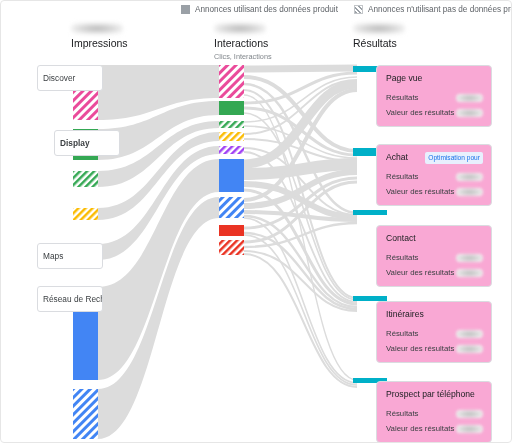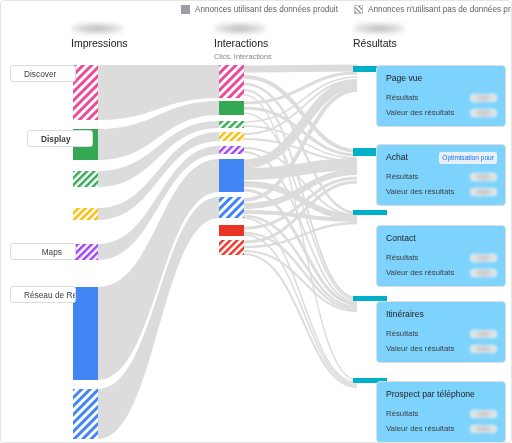--- a/index.html
+++ b/index.html
@@ -64,39 +64,40 @@
   #head-impressions { left: 70px; top: 22px; }
   #head-interactions { left: 213px; top: 22px; }
   #head-resultats { left: 352px; top: 22px; }
 
   
   #sankey { position: absolute; left: 0; top: 0; width: 512px; height: 443px; }
 
   
   .chip {
     position: absolute;
-    height: 17px;
+    height: 26px;
     background: #ffffff;
     border: 1px solid #dadce0;
     border-radius: 3px;
     display: flex;
     align-items: center;
-    padding: 0 13px;
+    padding: 0 5px;
     font-size: 8.3px;
     color: #3c4043;
     white-space: nowrap;
     overflow: hidden;
+    margin-left: 27px;
   }
 
   
   .card {
     position: absolute;
     left: 375px;
-    width: 130px;
-    background: #7dd3fc;
+    width: 116px;
+    background: #f9a8d4;
     border: 1px solid #dadce0;
     border-radius: 4px;
     padding: 7px 8px 7px 9px;
   }
   .card .cname {
     font-size: 8.6px;
     color: #202124;
     margin-bottom: 6px;
     line-height: 10px;
   }
@@ -278,21 +279,21 @@
       <rect x="352" y="377" width="34" height="5"></rect>
     </g>
   </svg>
 
   <div class="chip" style="left:9px; top:64px; width:66px;">
     <span>Discover</span>
   </div>
   <div class="chip" style="left:26px; top:129px; width:66px;font-weight:bold;">
     <span>Display</span>
   </div>
-  <div class="chip" style="left:9px; top:242px; width:66px;justify-content:flex-end;">
+  <div class="chip" style="left:9px; top:242px; width:66px;">
     <span>Maps</span>
   </div>
   <div class="chip" style="left:9px; top:285px; width:66px;">
     <span>Réseau de Rech…</span>
   </div>
 
   <div class="card" style="top:64px;">
     <div class="card-head">
       <div class="cname">Page vue</div>
     </div>

